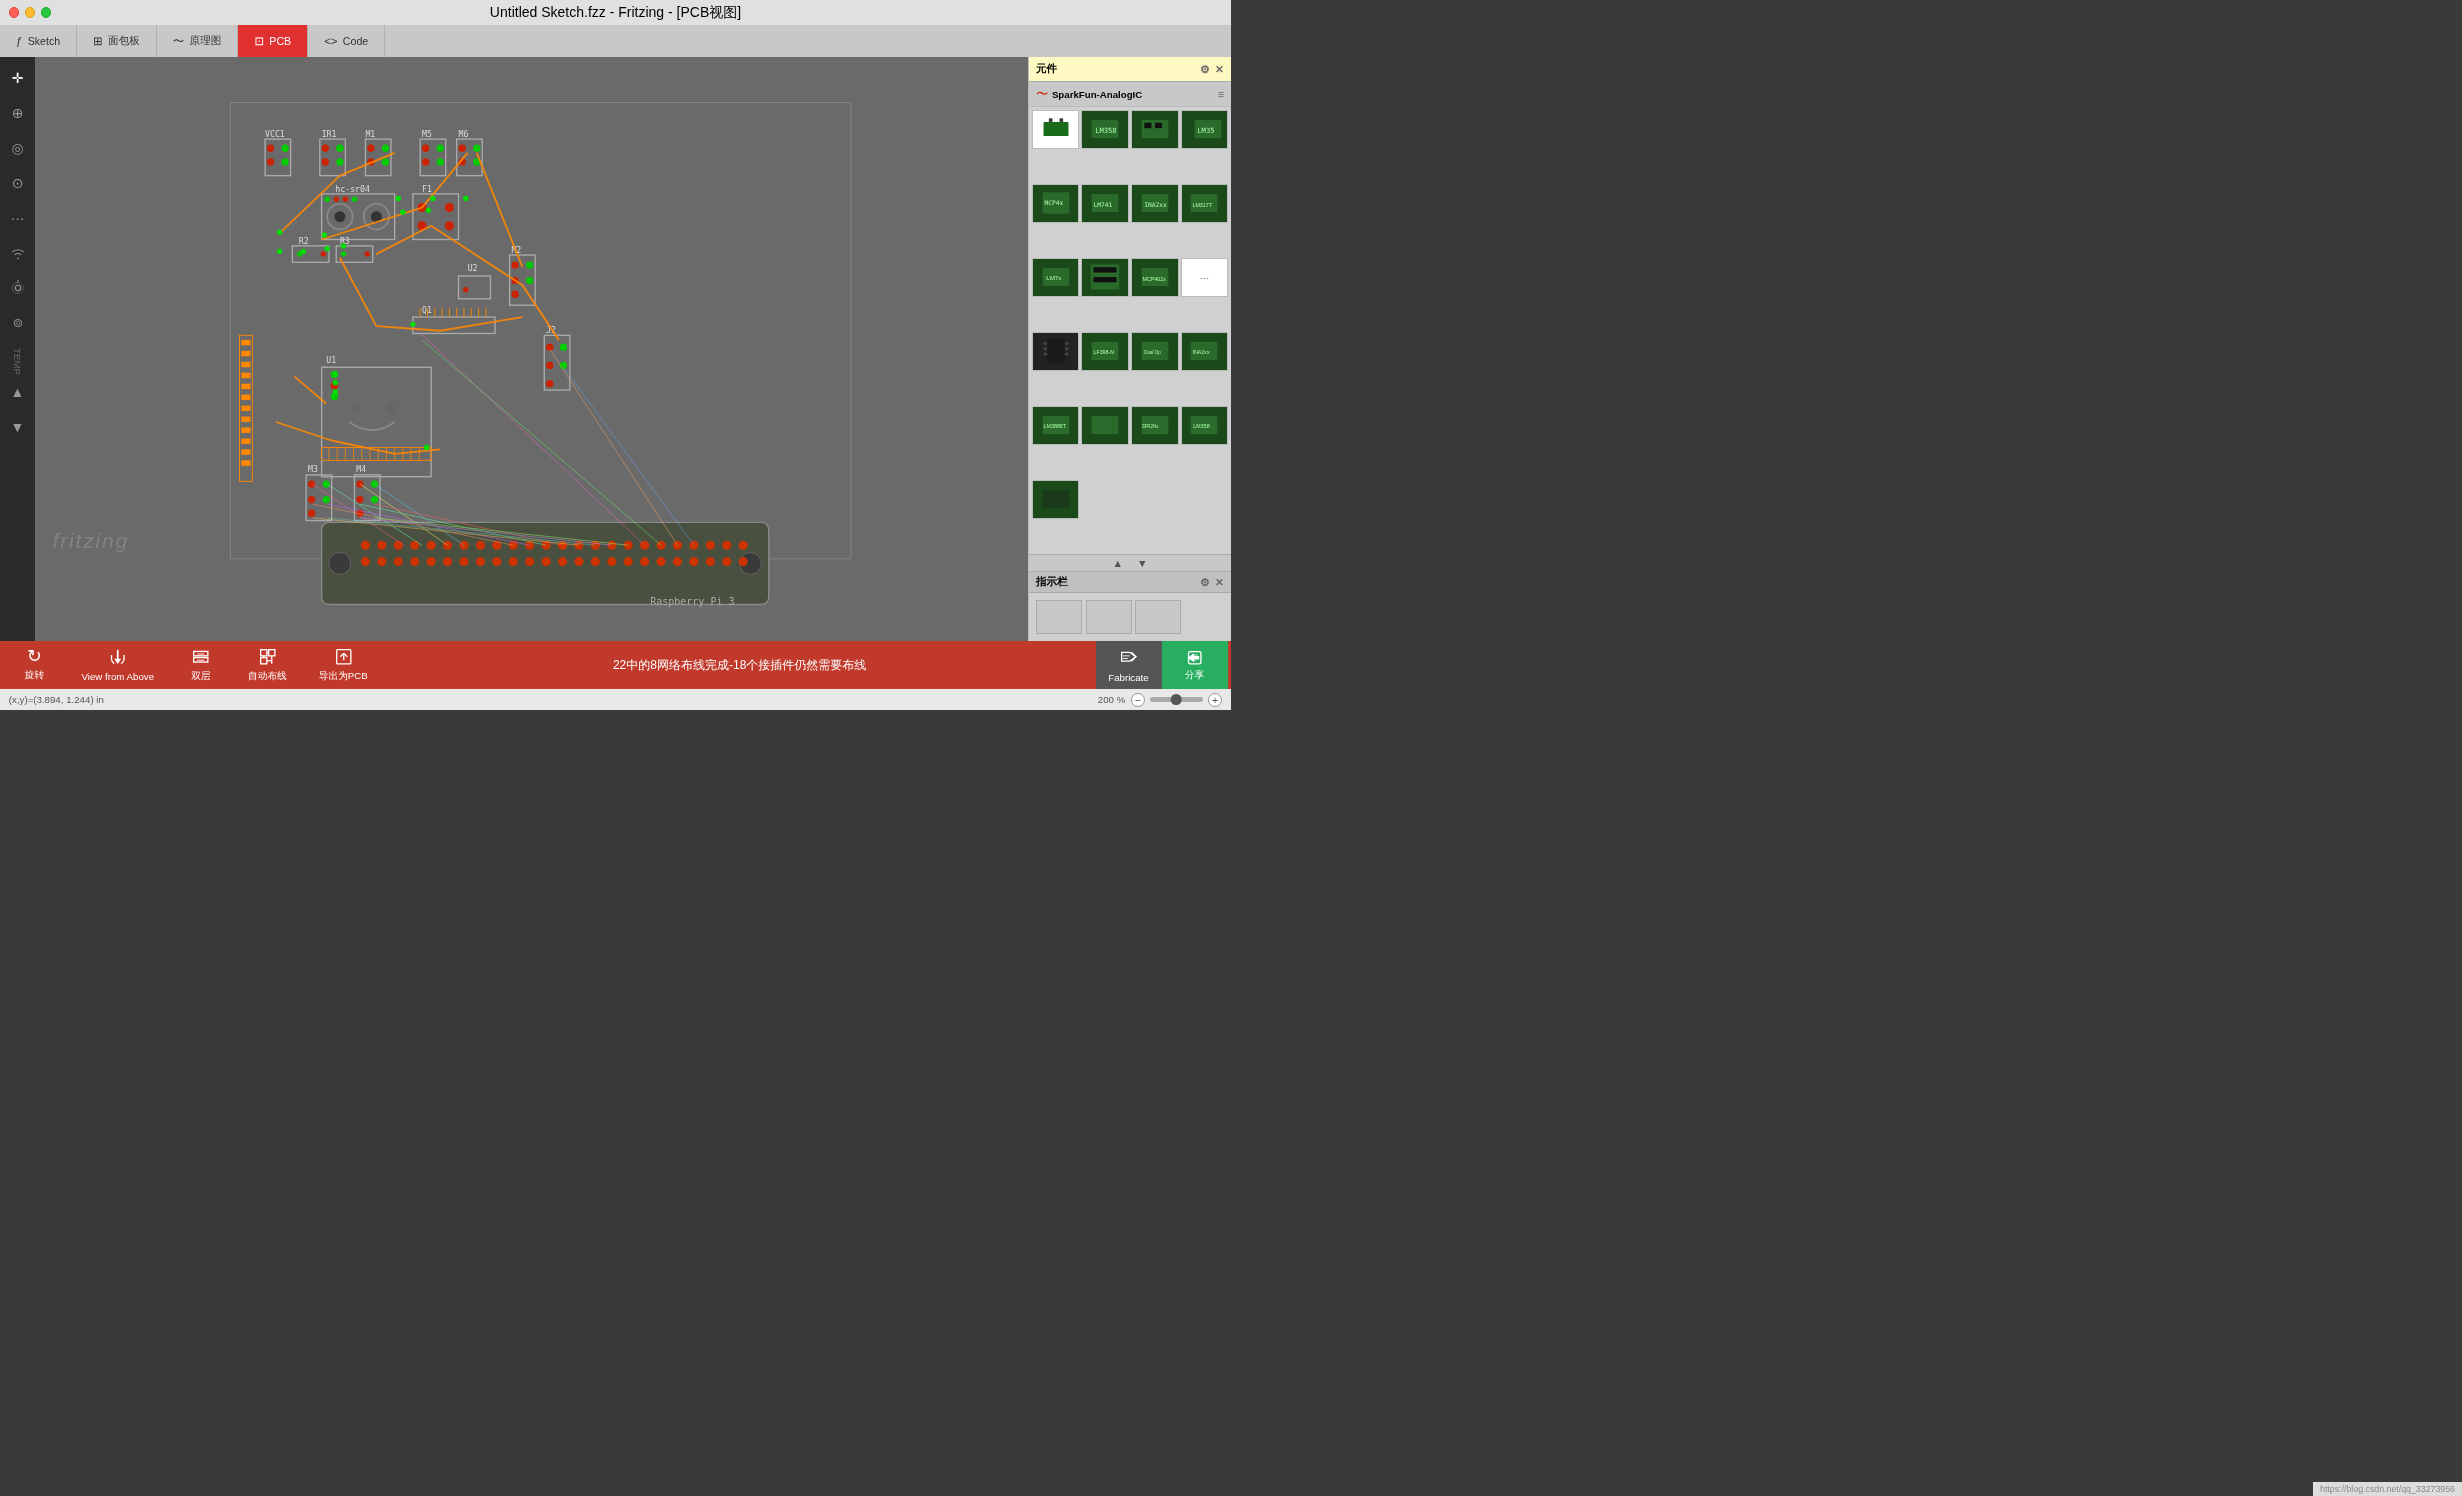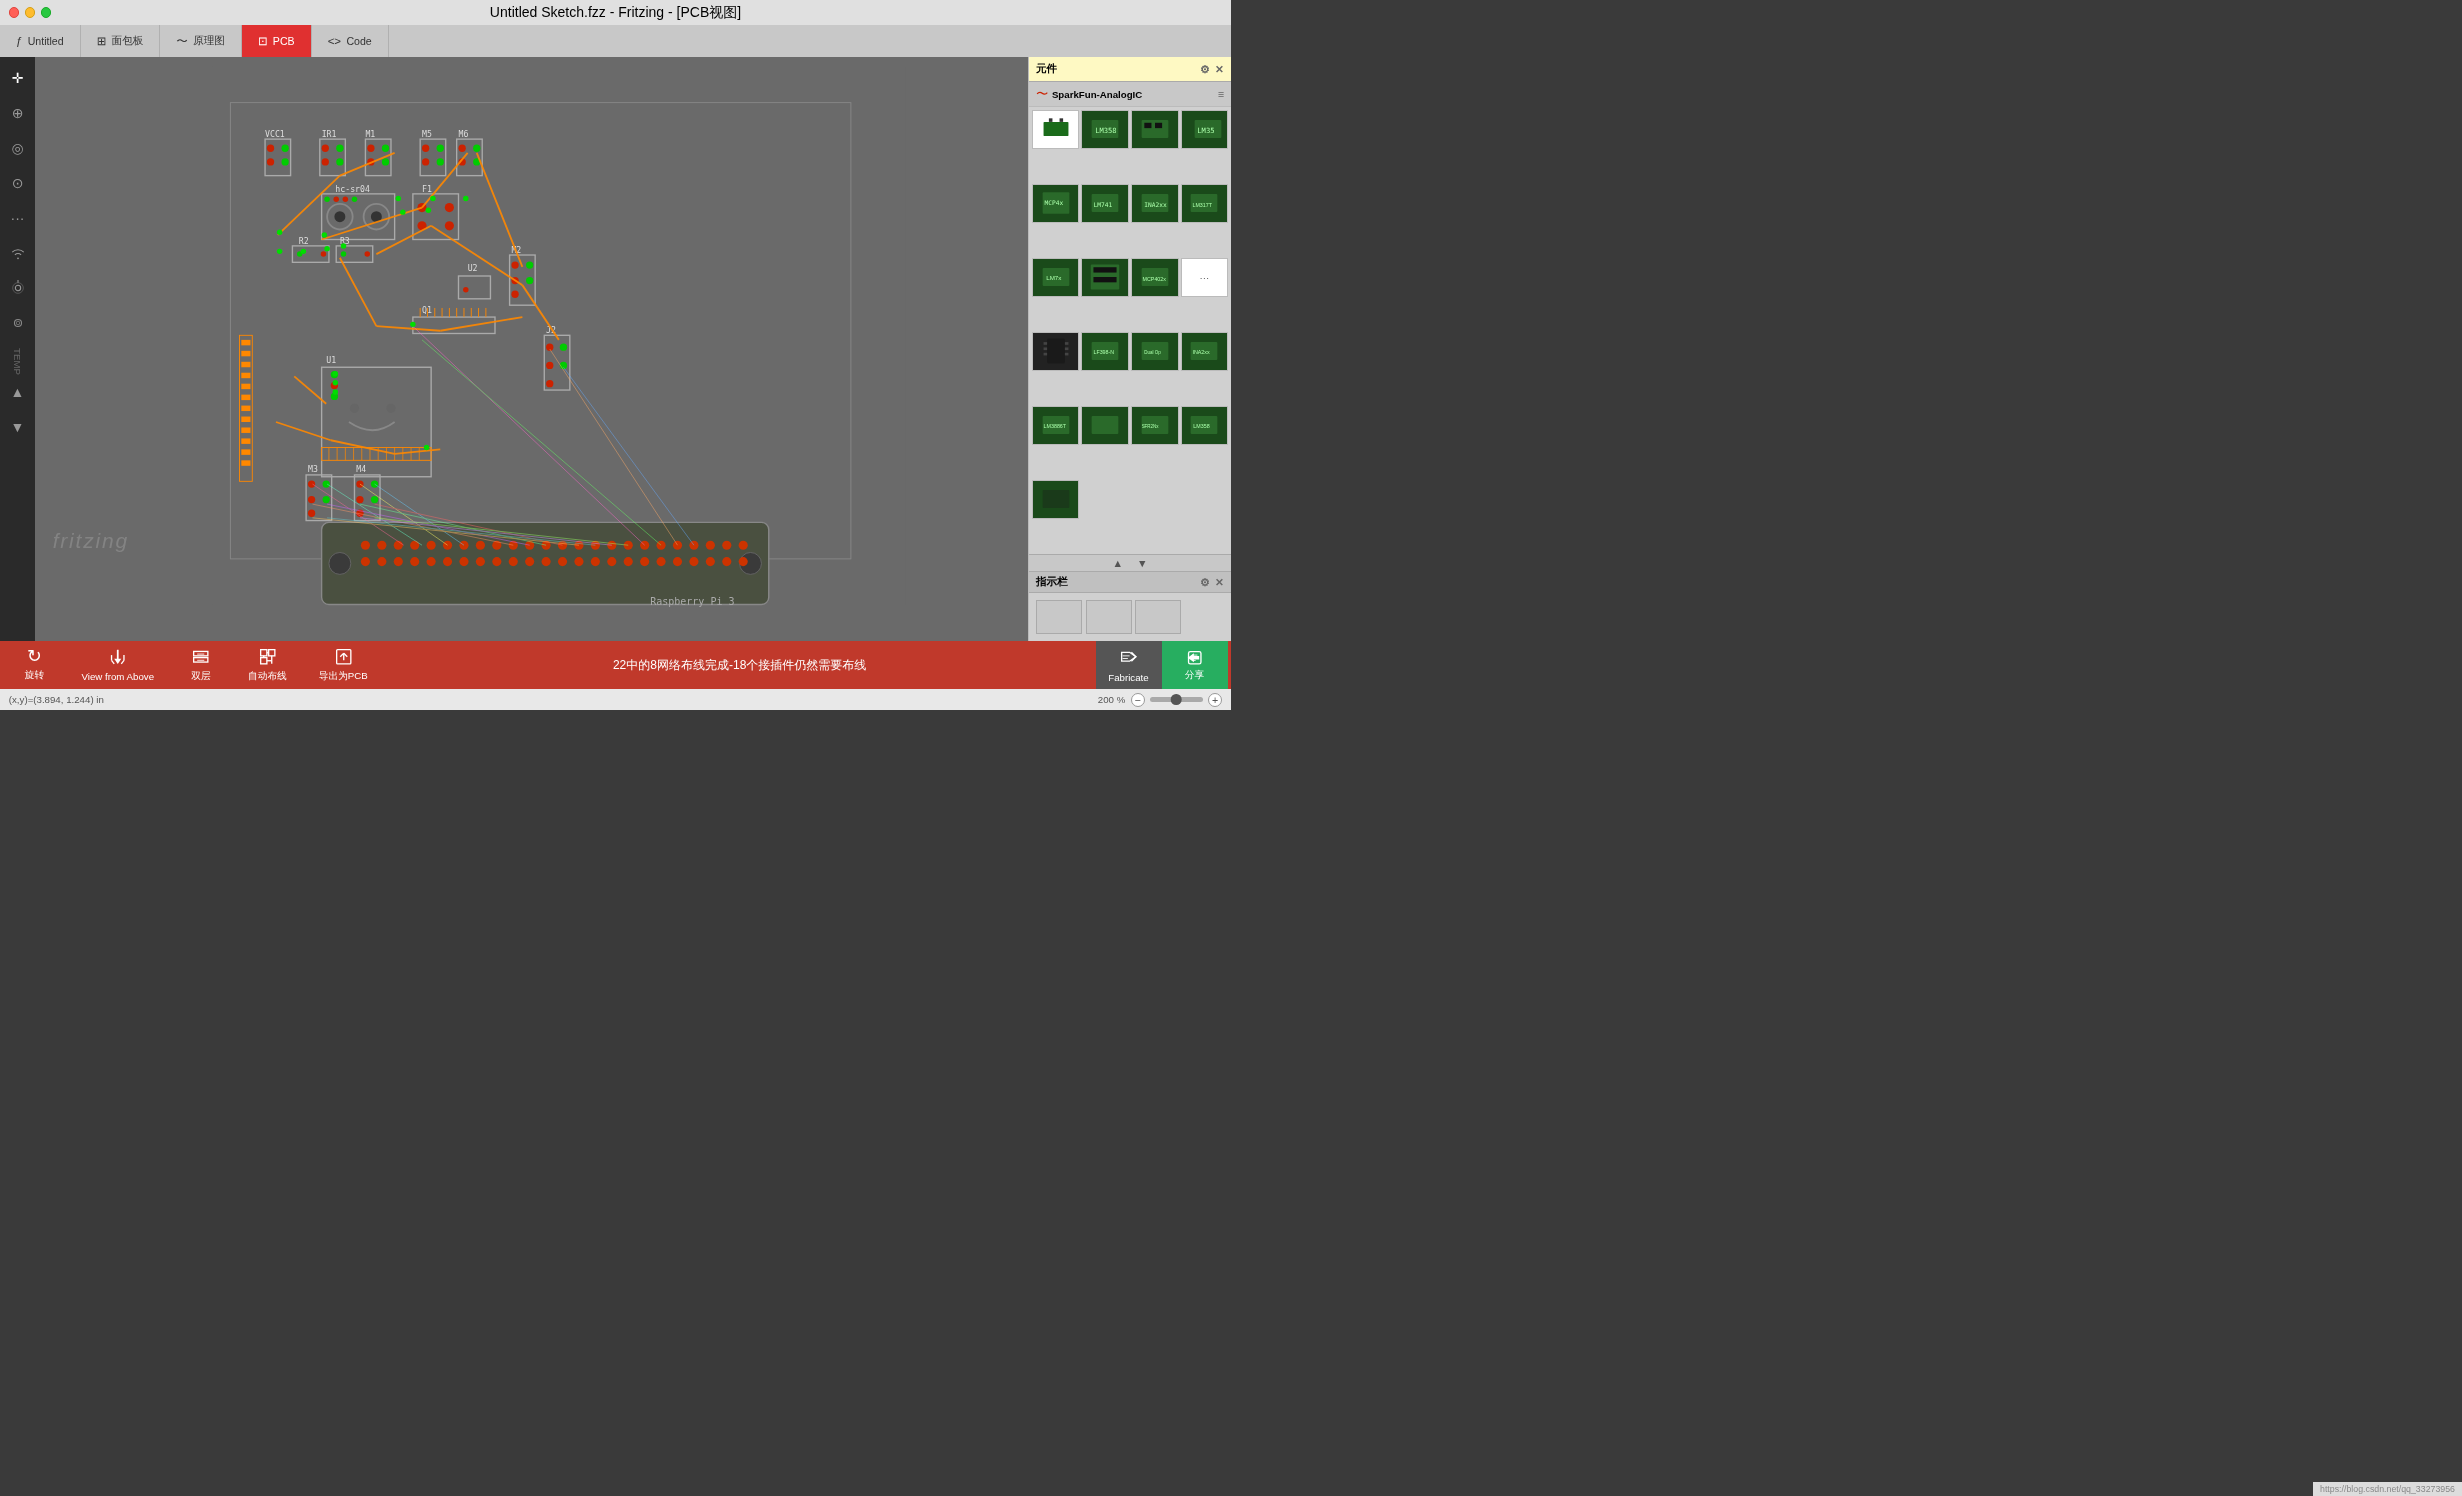--- a/index.html
+++ b/index.html
@@ -257,21 +257,21 @@
     <div class="traffic-light tl-red"></div>
     <div class="traffic-light tl-yellow"></div>
     <div class="traffic-light tl-green"></div>
   </div>
   <span id="titlebar-text">Untitled Sketch.fzz - Fritzing - [PCB视图]</span>
 </div>
 
 <div id="tabbar">
   <div class="tab">
     <span class="tab-icon">ƒ</span>
-    <span>Untitled</span>
+    <span>Sketch</span>
   </div>
   <div class="tab">
     <span class="tab-icon">⊞</span>
     <span>面包板</span>
   </div>
   <div class="tab">
     <span class="tab-icon">〜</span>
     <span>原理图</span>
   </div>
   <div class="tab active">

